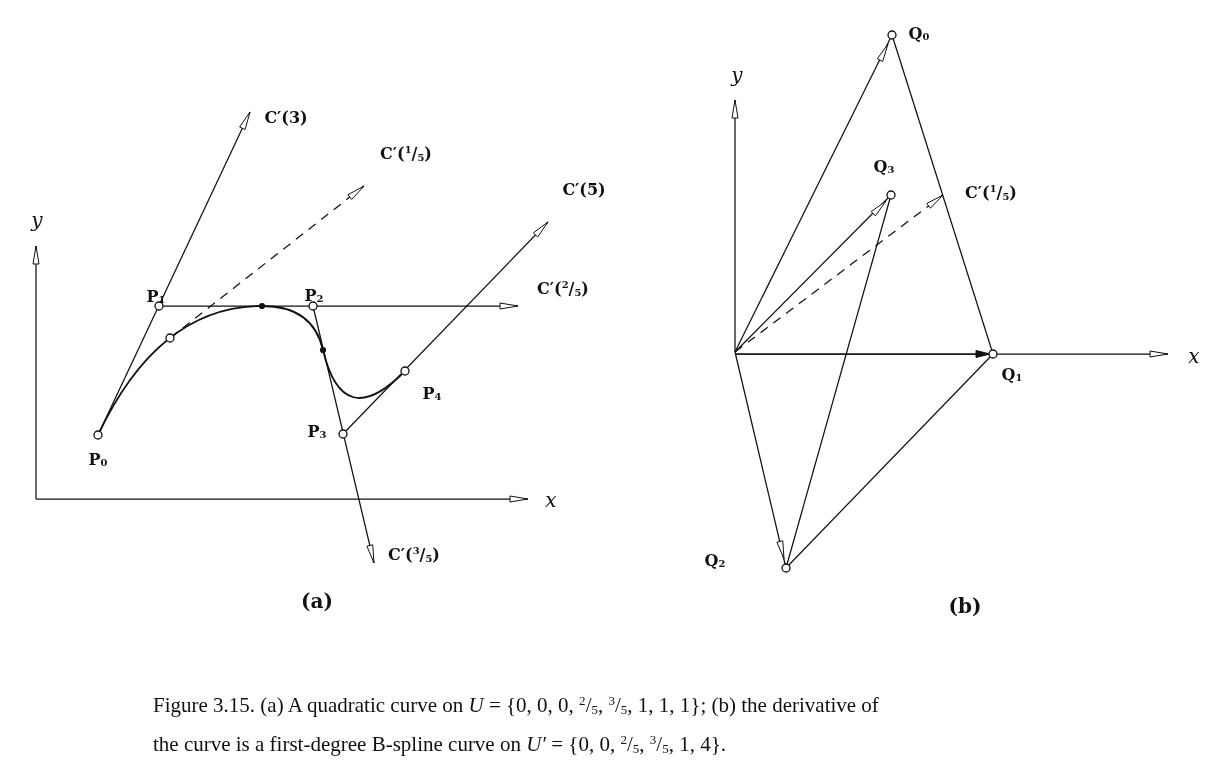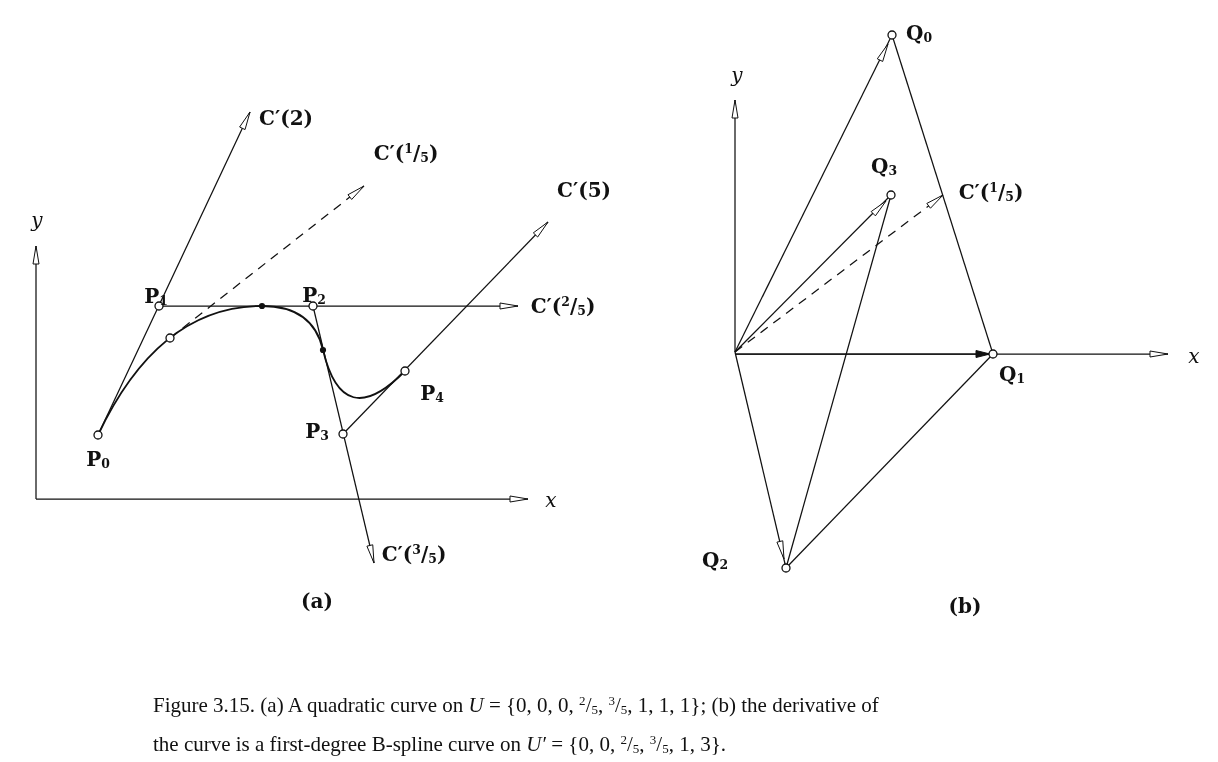--- a/index.html
+++ b/index.html
@@ -1,20 +1,20 @@
 <!DOCTYPE html>
 <html><head>
 <meta charset="utf-8">
 <style>
   html,body{margin:0;padding:0;background:#fff;}
   #page{position:relative;width:1218px;height:762px;background:#ffffff;overflow:hidden;
         font-family:"DejaVu Serif","Liberation Serif",serif;color:#111;}
   #fig-svg{position:absolute;left:0;top:0;}
   .lbl{position:absolute;transform:translate(-50%,-50%);white-space:nowrap;line-height:1;}
-  .math{font-family:"DejaVu Serif","Liberation Serif",serif;font-weight:bold;font-size:20px;}
+  .math{font-family:"DejaVu Serif","Liberation Serif",serif;font-weight:bold;font-size:16px;}
   .axis{font-family:"DejaVu Serif","Liberation Serif",serif;font-style:italic;font-size:20px;}
   .tag{font-family:"DejaVu Serif","Liberation Serif",serif;font-weight:bold;font-size:20px;}
   .sup{font-size:0.62em;vertical-align:0.55em;}
   .sub{font-size:0.62em;vertical-align:-0.18em;}
   .it{font-style:italic;}
   .caption{position:absolute;left:153px;top:686px;width:900px;
            font-family:"Liberation Serif","DejaVu Serif",serif;font-size:21px;line-height:30px;color:#111;}
   .cap-line{white-space:nowrap;}
 </style>
 </head>
@@ -65,23 +65,23 @@
       <polygon points="943,195 930.4405810518821,208.23861758967516 926.8258628578316,203.44969157462745" fill="#fff" stroke="#111111" stroke-width="1"></polygon>
       <circle cx="892" cy="35" r="4" fill="#fff" stroke="#111111" stroke-width="1.3"></circle>
       <circle cx="993" cy="354" r="4" fill="#fff" stroke="#111111" stroke-width="1.3"></circle>
       <circle cx="786" cy="568" r="4" fill="#fff" stroke="#111111" stroke-width="1.3"></circle>
       <circle cx="891" cy="195" r="4" fill="#fff" stroke="#111111" stroke-width="1.3"></circle>
     </svg>
 
   <div class="lbl axis" style="left:37px;top:220px">y</div>
   <div class="lbl axis" style="left:551px;top:500px">x</div>
 
-  <div class="lbl math" style="left:286px;top:118px"><span>C′(2)</span></div>
+  <div class="lbl math" style="left:286px;top:118px"><span>C′(3)</span></div>
   <div class="lbl math" style="left:406px;top:154px"><span>C′(</span><span class="sup">1</span><span>/</span><span class="sub">5</span><span>)</span></div>
-  <div class="lbl math" style="left:563px;top:307px"><span>C′(</span><span class="sup">2</span><span>/</span><span class="sub">5</span><span>)</span></div>
+  <div class="lbl math" style="left:563px;top:289px"><span>C′(</span><span class="sup">2</span><span>/</span><span class="sub">5</span><span>)</span></div>
   <div class="lbl math" style="left:414px;top:555px"><span>C′(</span><span class="sup">3</span><span>/</span><span class="sub">5</span><span>)</span></div>
   <div class="lbl math" style="left:584px;top:190px"><span>C′(5)</span></div>
 
   <div class="lbl math" style="left:98px;top:460px"><span>P</span><span class="sub">0</span></div>
   <div class="lbl math" style="left:156px;top:297px"><span>P</span><span class="sub">1</span></div>
   <div class="lbl math" style="left:314px;top:296px"><span>P</span><span class="sub">2</span></div>
   <div class="lbl math" style="left:317px;top:432px"><span>P</span><span class="sub">3</span></div>
   <div class="lbl math" style="left:432px;top:394px"><span>P</span><span class="sub">4</span></div>
 
   <div class="lbl tag" style="left:317px;top:601px">(a)</div>
@@ -93,16 +93,16 @@
   <div class="lbl math" style="left:1012px;top:375px"><span>Q</span><span class="sub">1</span></div>
   <div class="lbl math" style="left:715px;top:561px"><span>Q</span><span class="sub">2</span></div>
   <div class="lbl math" style="left:884px;top:167px"><span>Q</span><span class="sub">3</span></div>
 
   <div class="lbl math" style="left:991px;top:193px"><span>C′(</span><span class="sup">1</span><span>/</span><span class="sub">5</span><span>)</span></div>
 
   <div class="lbl tag" style="left:965px;top:606px">(b)</div>
 
   <div class="caption">
     <div class="cap-line"><span>Figure 3.15. (a) A quadratic curve on </span><span class="it">U</span><span> = {0, 0, 0, </span><span class="sup">2</span><span>/</span><span class="sub">5</span><span>, </span><span class="sup">3</span><span>/</span><span class="sub">5</span><span>, 1, 1, 1}; (b) the derivative of</span></div>
-    <div class="cap-line"><span>the curve is a first-degree B-spline curve on </span><span class="it">U′</span><span> = {0, 0, </span><span class="sup">2</span><span>/</span><span class="sub">5</span><span>, </span><span class="sup">3</span><span>/</span><span class="sub">5</span><span>, 1, 3}.</span></div>
+    <div class="cap-line"><span>the curve is a first-degree B-spline curve on </span><span class="it">U′</span><span> = {0, 0, </span><span class="sup">2</span><span>/</span><span class="sub">5</span><span>, </span><span class="sup">3</span><span>/</span><span class="sub">5</span><span>, 1, 4}.</span></div>
   </div>
 
 </div>
 
 </body></html>

